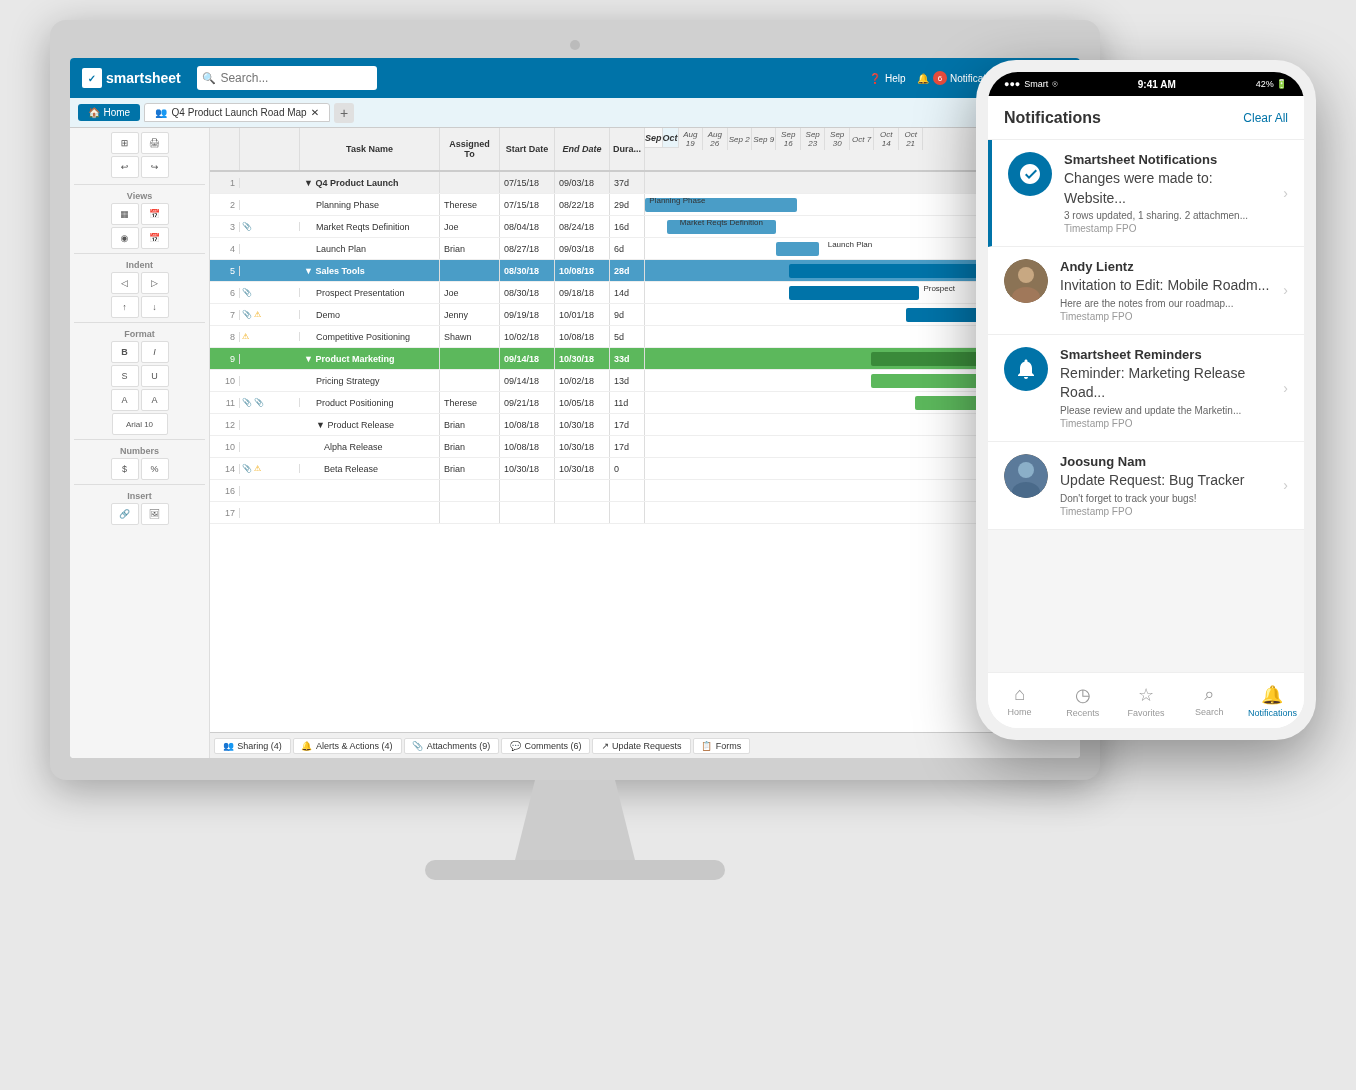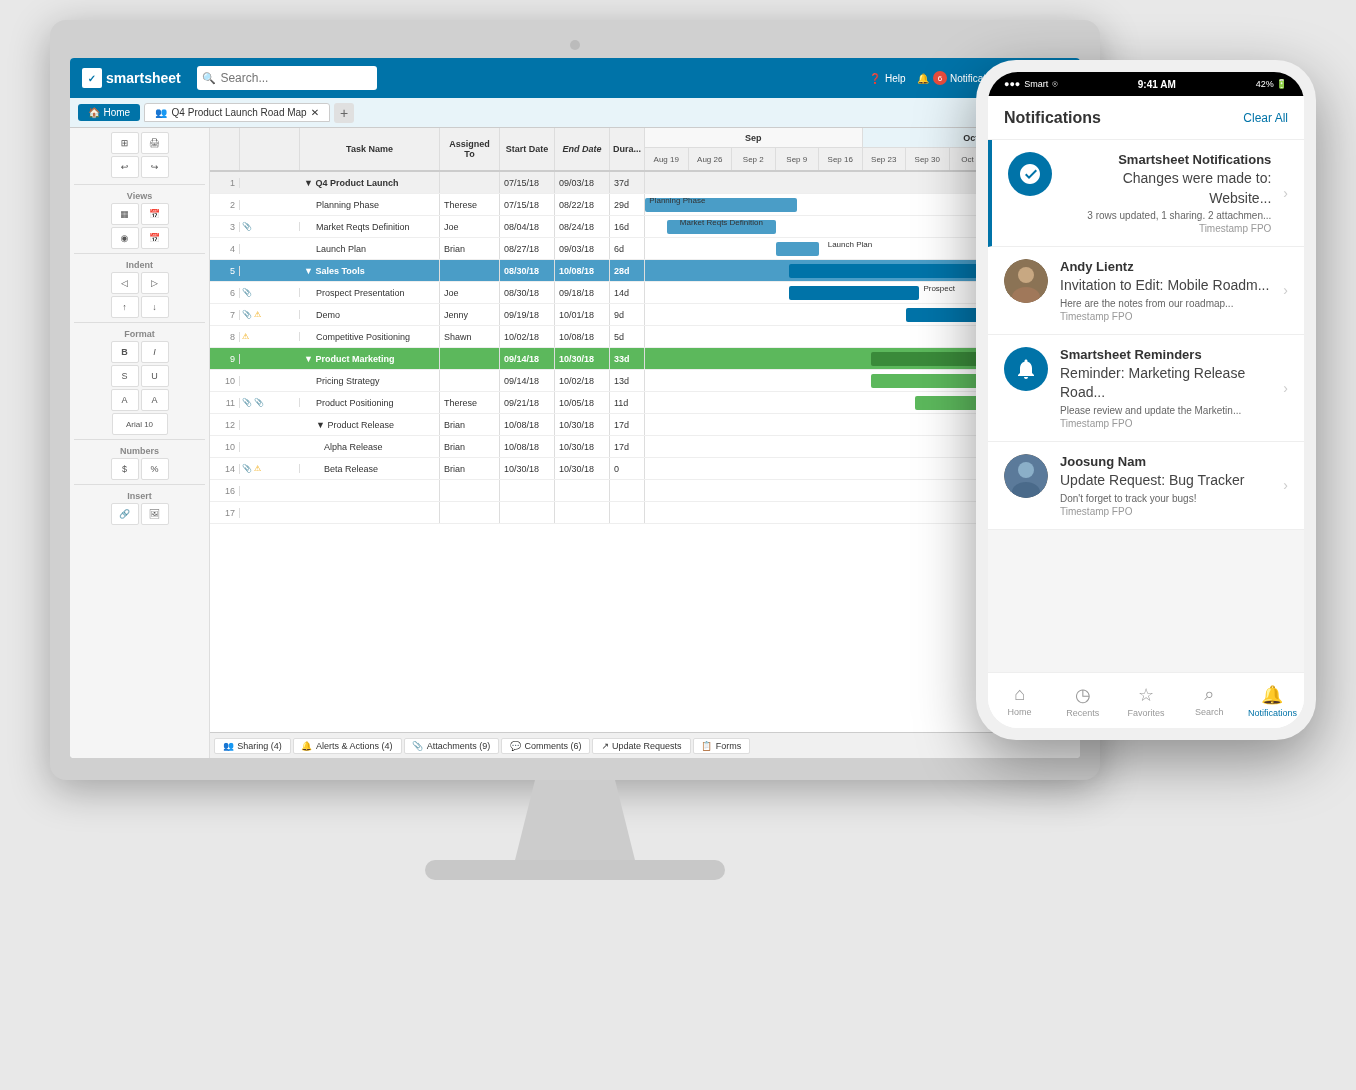--- a/index.html
+++ b/index.html
@@ -307,21 +307,22 @@
     .ss-col-task { width: 140px; }
     .ss-col-assigned { width: 60px; }
     .ss-col-start { width: 55px; }
     .ss-col-end { width: 55px; font-style: italic; }
     .ss-col-dur { width: 35px; }
 
     
     .ss-gantt-header {
       flex: 1;
       display: flex;
-      flex-direction: column;
+      flex-direction: row;
+      font-style: italic;
     }
 
     .ss-gantt-months {
       display: flex;
       height: 20px;
       border-bottom: 1px solid #ddd;
     }
 
     .ss-gantt-month {
       flex: 1;
@@ -575,21 +576,20 @@
       padding: 12px 16px;
       background: #fff;
       border-bottom: 1px solid #eee;
       gap: 12px;
       align-items: flex-start;
       cursor: pointer;
     }
 
     .phone-notif-item.unread {
       border-left: 4px solid #0073a8;
-      text-align: right;
     }
 
     .phone-notif-avatar {
       width: 44px;
       height: 44px;
       border-radius: 50%;
       flex-shrink: 0;
       display: flex;
       align-items: center;
       justify-content: center;

